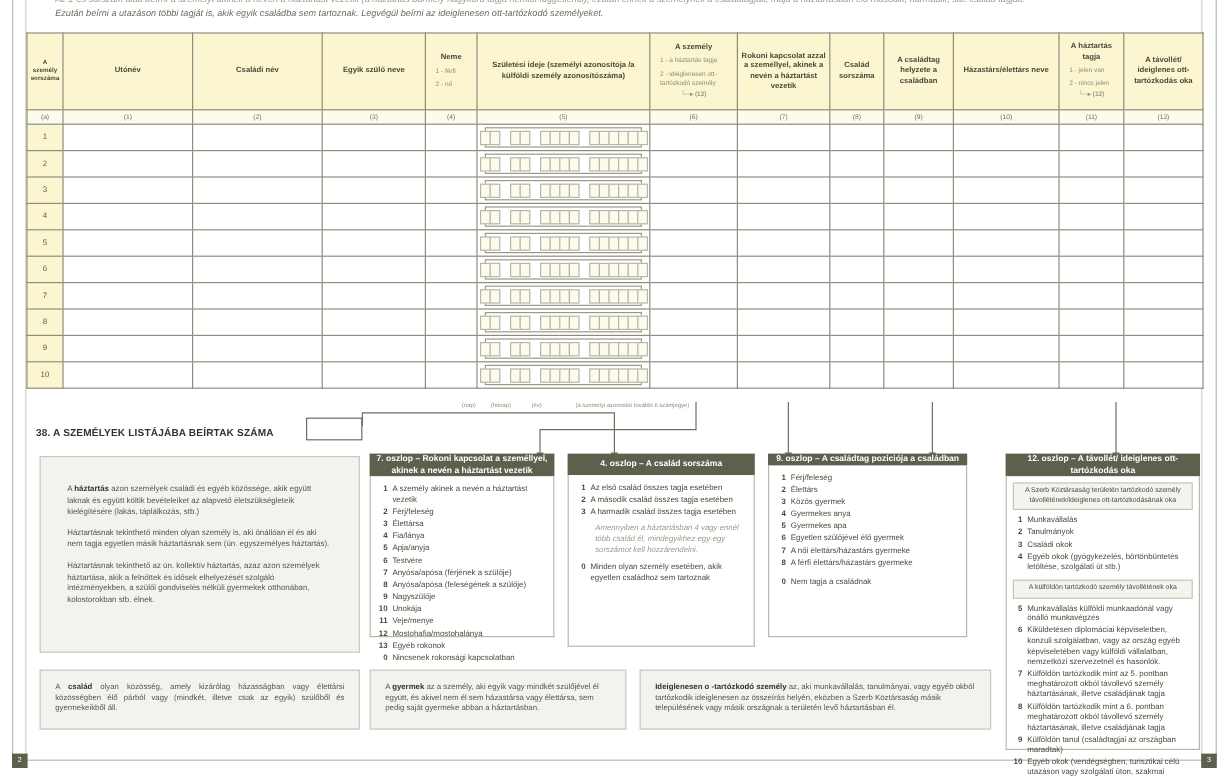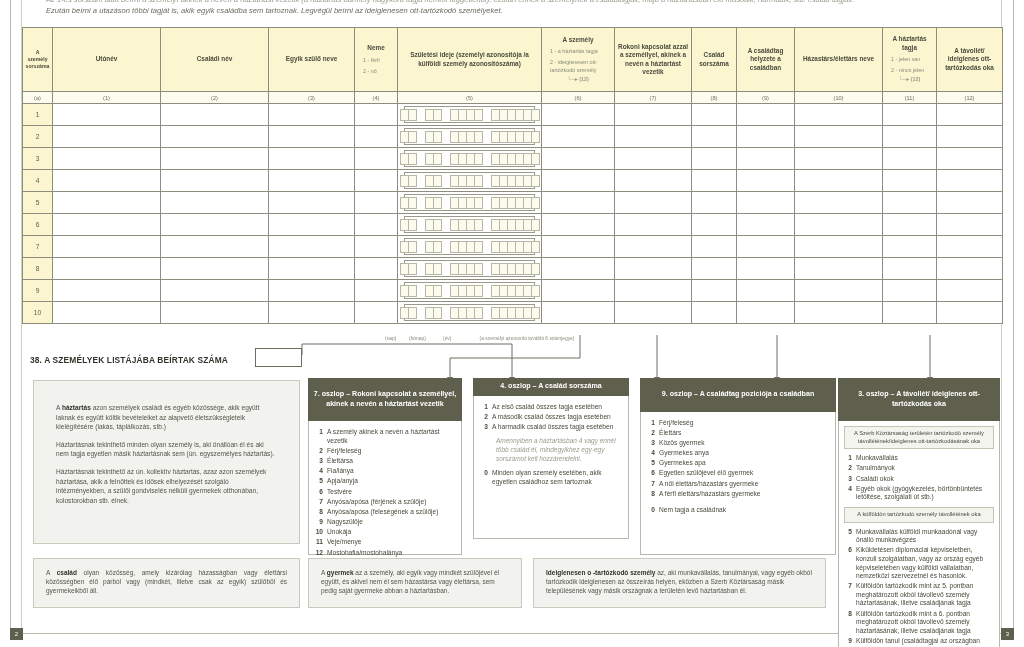--- a/index.html
+++ b/index.html
@@ -103,21 +103,21 @@
   }
 
   
   #connectors{ position:absolute; left:0; top:330px; width:1024px; height:60px; }
 
   
   .panel{ position:absolute; }
   .panel-head{
     background:#5f5f4e; color:#ffffff;
     font-size:7.1px; font-weight:bold; text-align:center;
-    padding:12px 4px; line-height:9.5px;
+    padding:0 4px; line-height:9.5px;
   }
   .panel-body{
     border:1px solid #b9b9ab; border-top:none; background:#ffffff;
     padding:7px 6px 6px 6px;
   }
   ul.codes{ list-style:none; margin:0; padding:0; }
   ul.codes li{
     display:flex; font-size:6.6px; line-height:8.6px; color:#4a4a3d;
     margin-bottom:1.6px;
   }
@@ -784,21 +784,21 @@
     <div class="note-italic">Amennyiben a háztartásban 4 vagy ennél több család él, mindegyikhez egy-egy sorszámot kell hozzárendelni.</div>
     <ul class="codes" id="list-col8b">
         <li>
           <span class="k">0</span>
           <span class="v">Minden olyan személy esetében, akik egyetlen családhoz sem tartoznak</span>
         </li>
       </ul>
   </div>
 </div>
 
-<div class="panel" style="left:640px; top:378px; width:196px;">
+<div class="panel" style="left:640px; top:378px; width:166px;">
   <div class="panel-head">9. oszlop – A családtag poziciója a családban</div>
   <div class="panel-body" style="height:143px;">
     <ul class="codes" id="list-col9">
         <li>
           <span class="k">1</span>
           <span class="v">Férj/feleség</span>
         </li>
         <li>
           <span class="k">2</span>
           <span class="v">Élettárs</span>
@@ -832,21 +832,21 @@
     <ul class="codes" id="list-col9b">
         <li>
           <span class="k">0</span>
           <span class="v">Nem tagja a családnak</span>
         </li>
       </ul>
   </div>
 </div>
 
 <div class="panel" style="left:838px; top:378px; width:162px;">
-  <div class="panel-head">3. oszlop – A távollét/ ideiglenes ott-tartózkodás oka</div>
+  <div class="panel-head">12. oszlop – A távollét/ ideiglenes ott-tartózkodás oka</div>
   <div class="panel-body" style="height:228px; padding:5px 5px;">
     <div class="subbar">A Szerb Köztársaság területén tartózkodó személy távollétének/ideiglenes ott-tartózkodásának oka</div>
     <ul class="codes" id="list-col12a">
         <li>
           <span class="k">1</span>
           <span class="v">Munkavállalás</span>
         </li>
         <li>
           <span class="k">2</span>
           <span class="v">Tanulmányok</span>

